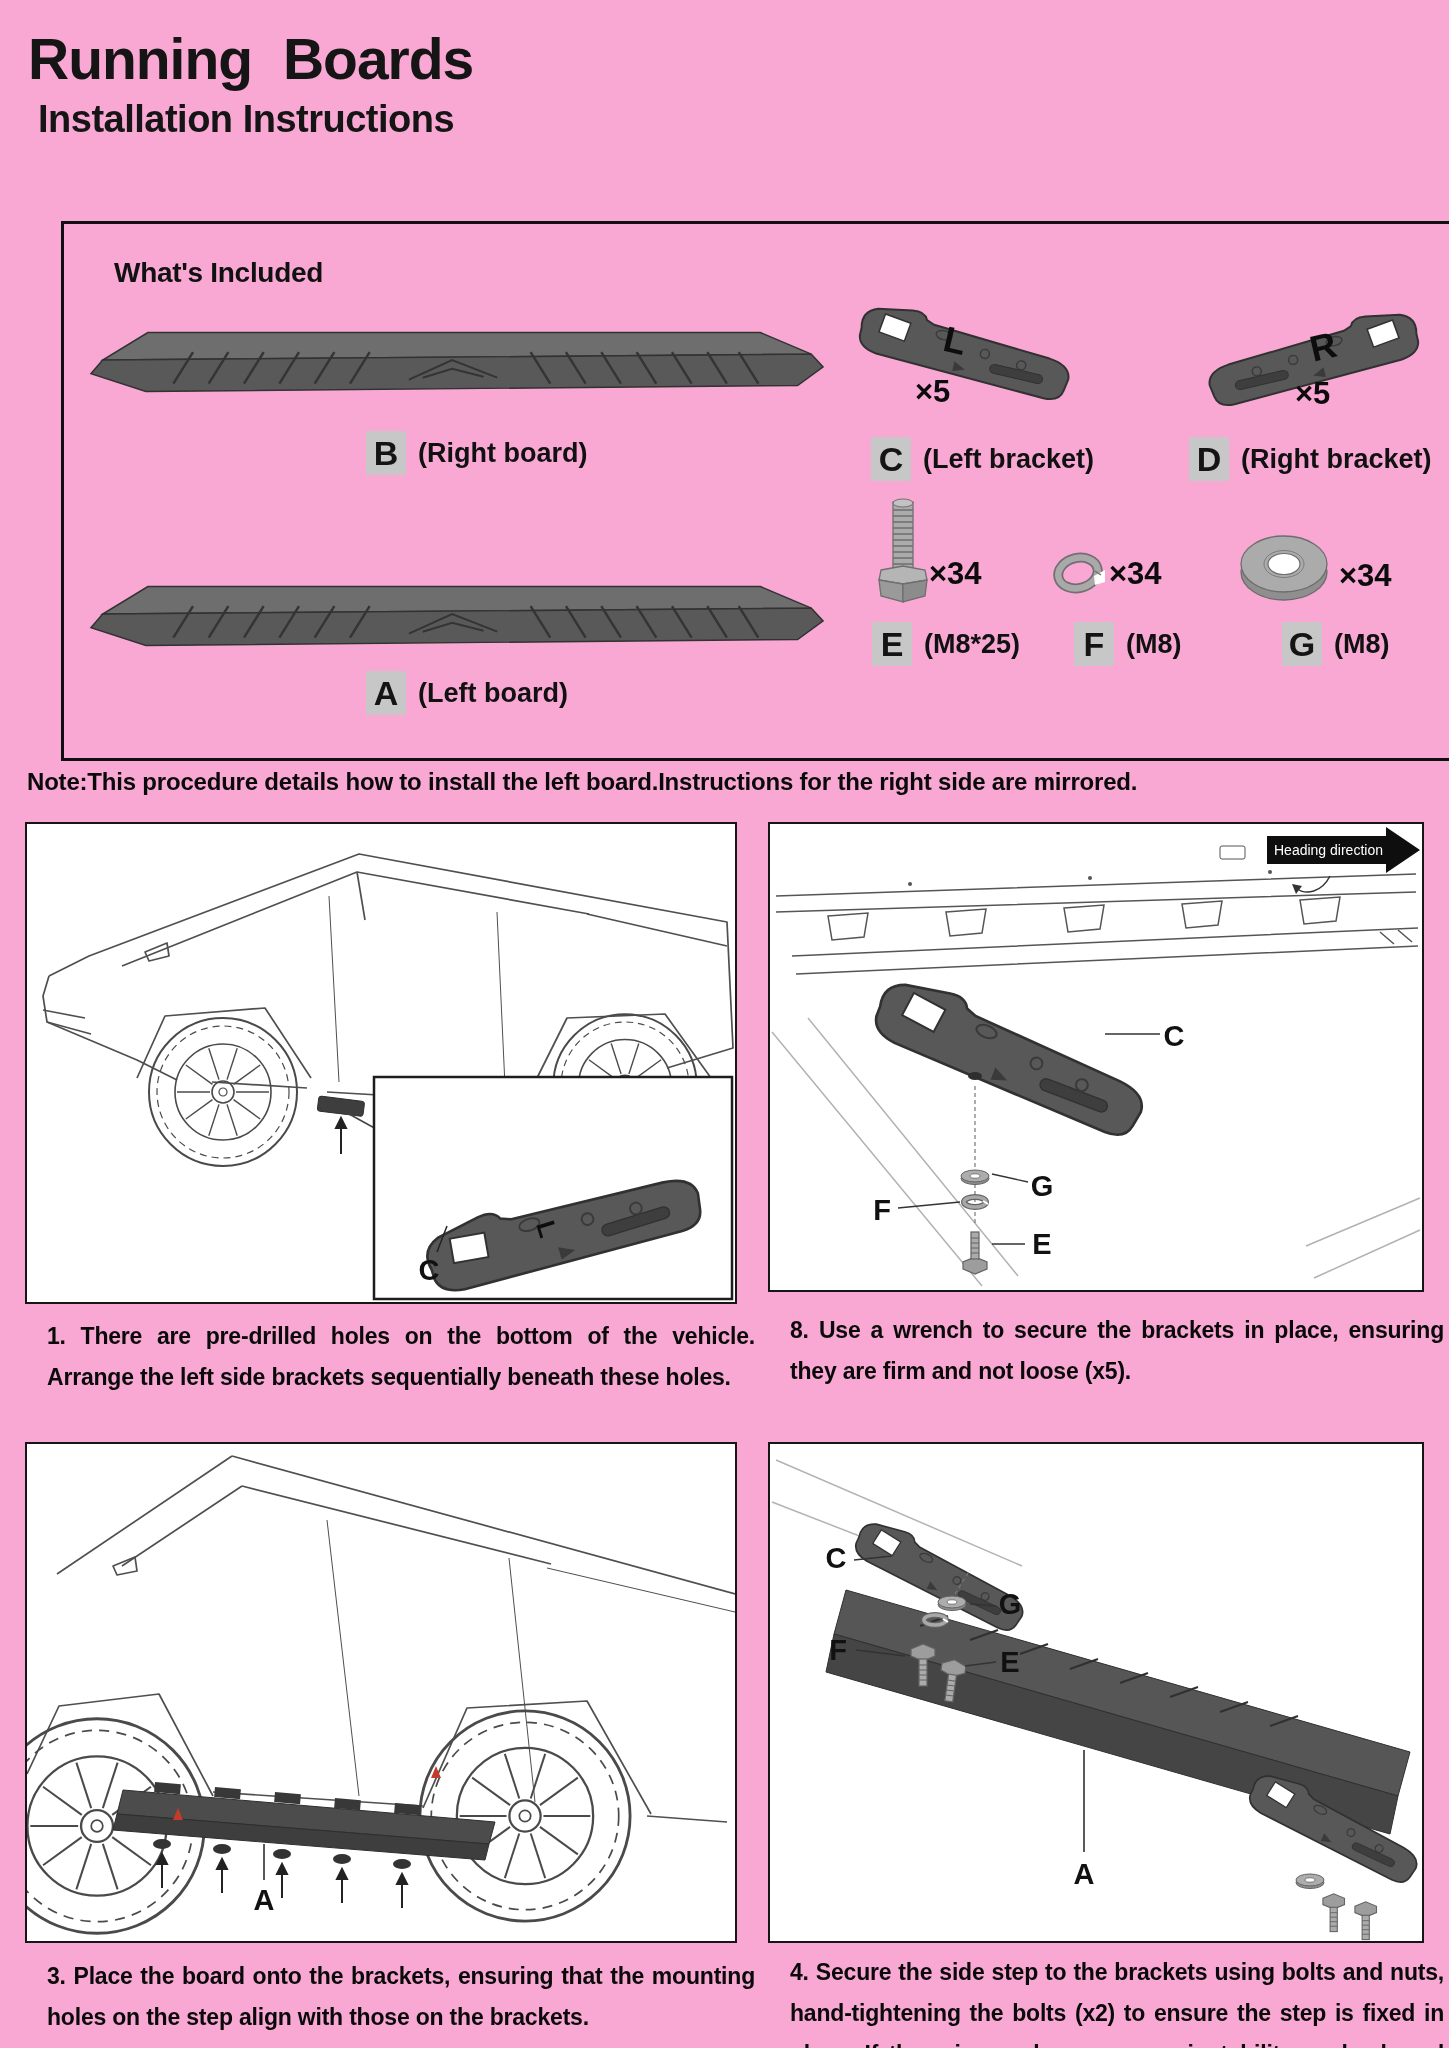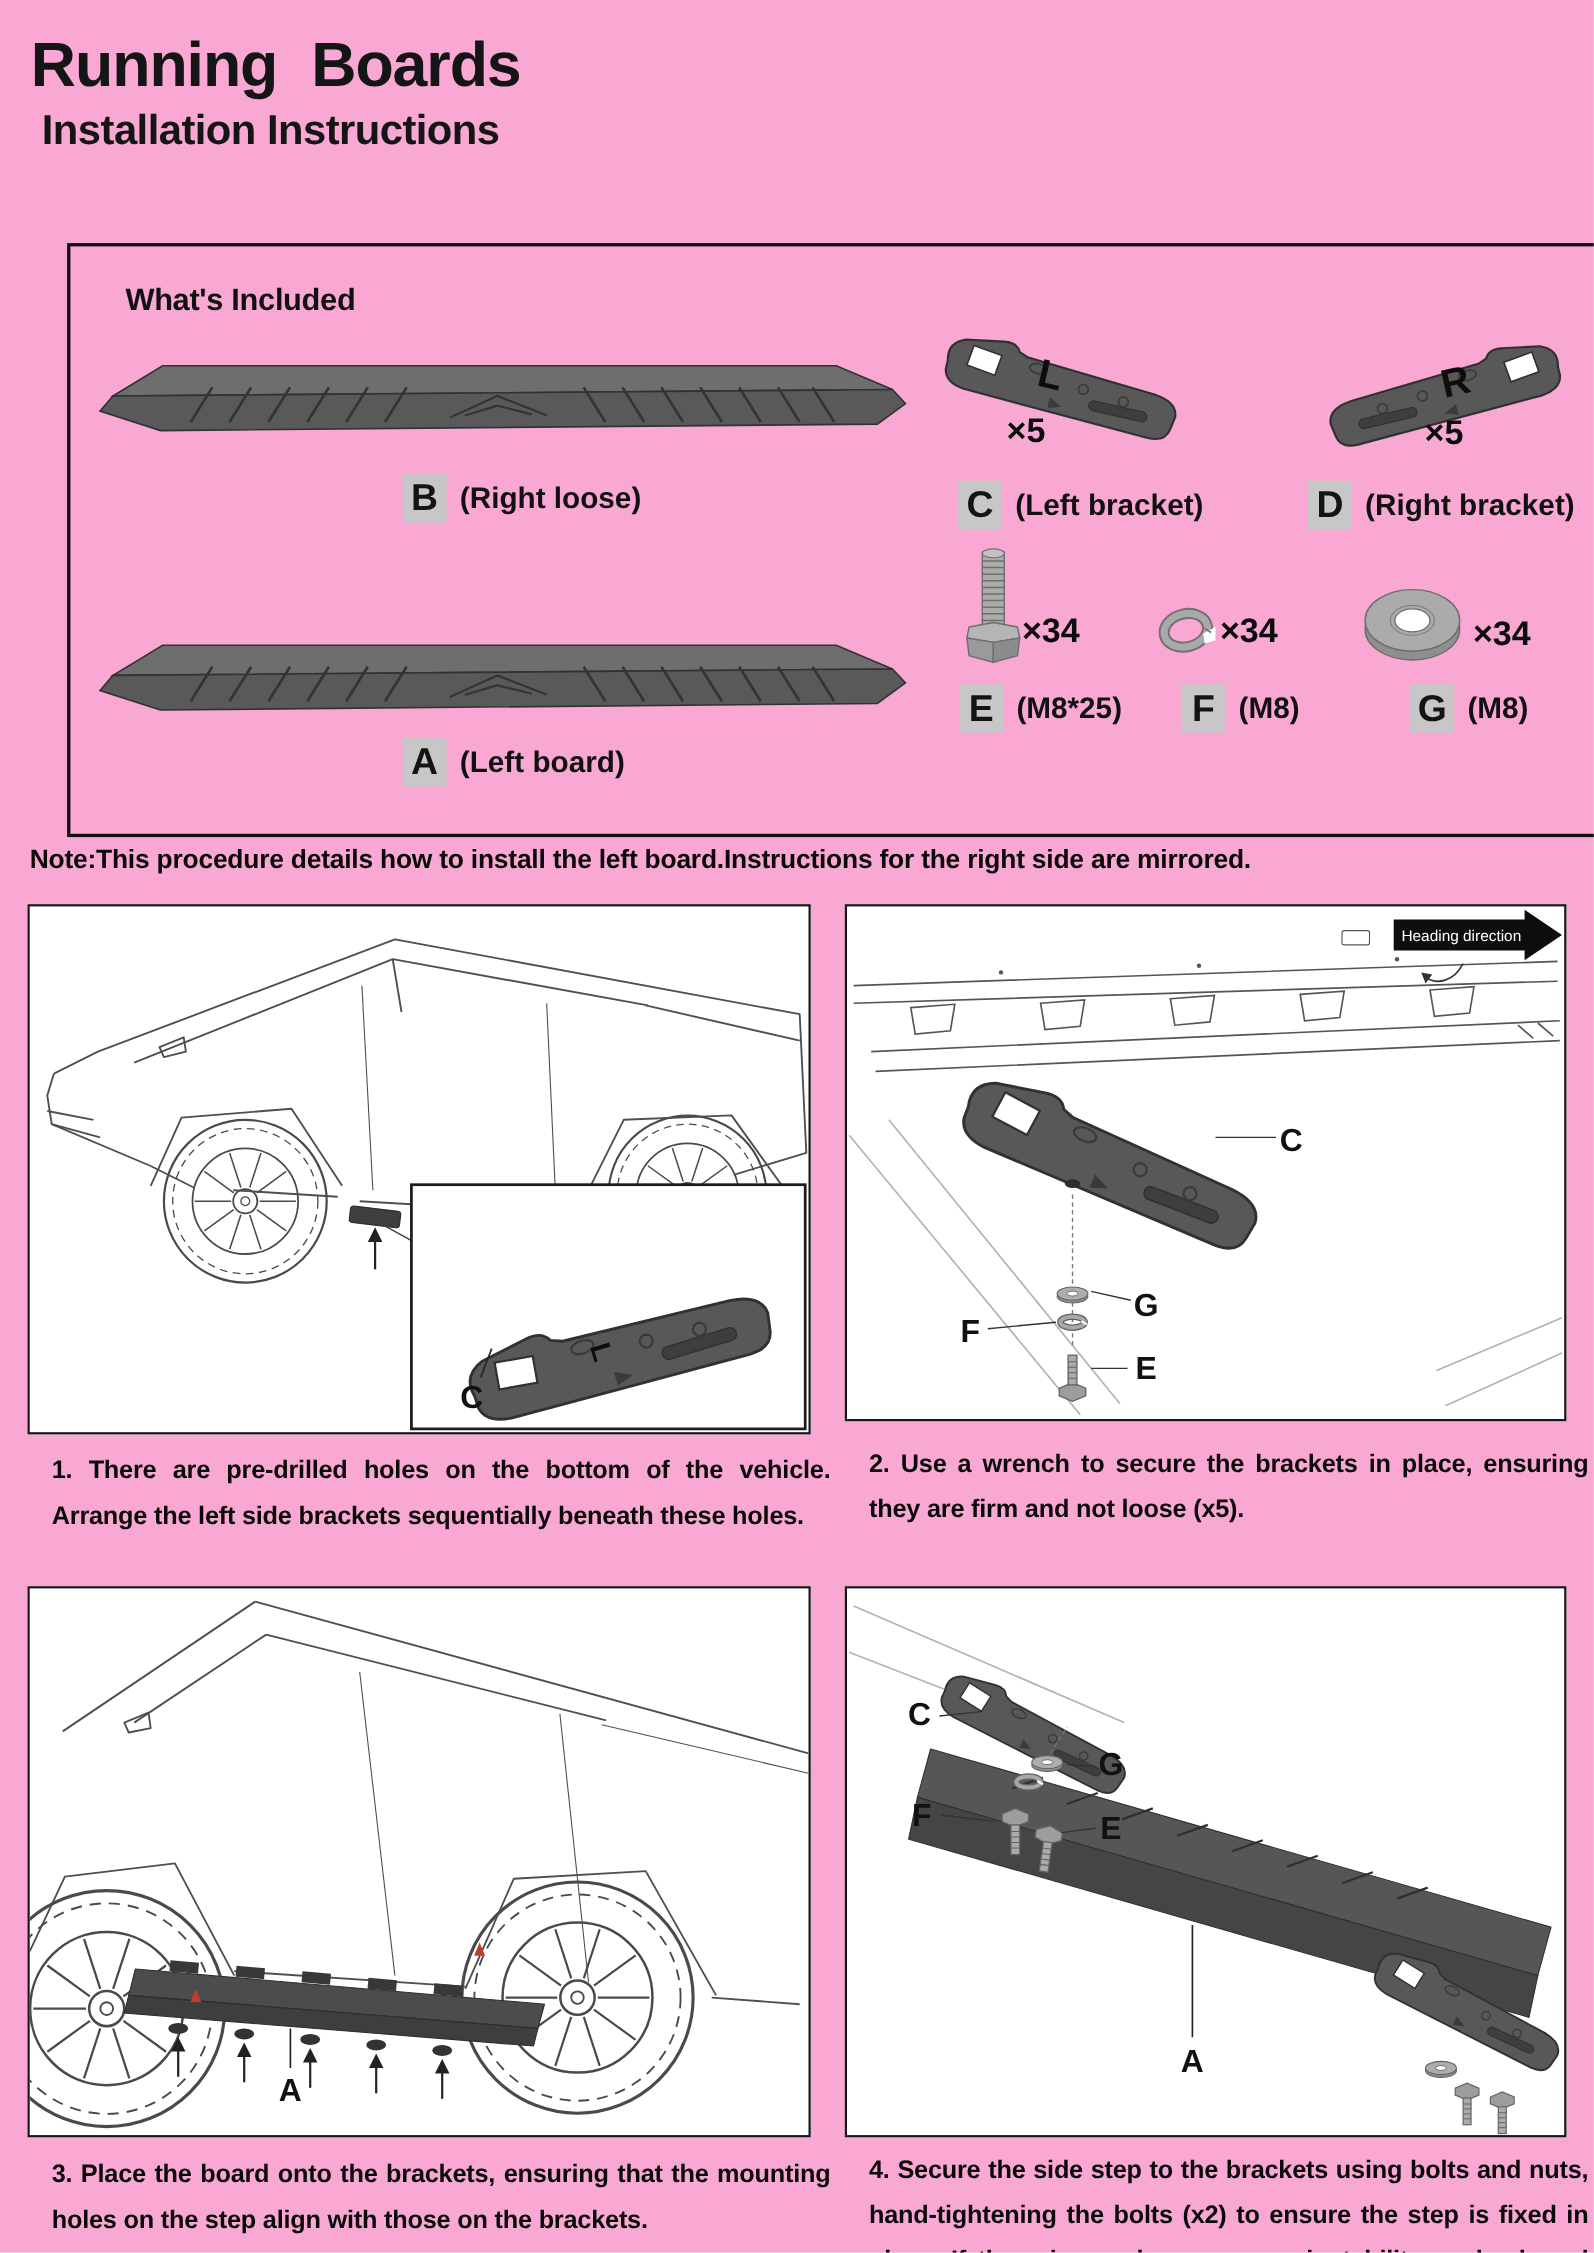--- a/index.html
+++ b/index.html
@@ -86,21 +86,21 @@
   <div class="abs subtitle" style="left:38px;top:98px;">Installation Instructions</div>
 
   <div class="abs box1" style="left:25px;top:221px;width:1395px;height:534px;">
     <div class="abs incl-heading" style="left:50px;top:33px;">What's Included</div>
 
     <svg class="abs" style="left:23px;top:97px;" width="742" height="80" viewBox="0 0 756 78">
       <use href="#runboard"></use>
     </svg>
     <div class="abs plabel" style="left:302px;top:207px;">
       <span class="badge">B</span>
-      <span class="pdesc">(Right loose)</span>
+      <span class="pdesc">(Right board)</span>
     </div>
 
     <svg class="abs" style="left:23px;top:351px;" width="742" height="80" viewBox="0 0 756 78">
       <use href="#runboard"></use>
     </svg>
     <div class="abs plabel" style="left:302px;top:447px;">
       <span class="badge">A</span>
       <span class="pdesc">(Left board)</span>
     </div>
 
@@ -250,21 +250,21 @@
         <line x1="222" y1="350" x2="258" y2="358"></line>
         <line x1="128" y1="384" x2="190" y2="378"></line>
         <line x1="222" y1="420" x2="255" y2="420"></line>
       </g>
       <text class="callout" x="404" y="222" text-anchor="middle">C</text>
       <text class="callout" x="272" y="372" text-anchor="middle">G</text>
       <text class="callout" x="112" y="396" text-anchor="middle">F</text>
       <text class="callout" x="272" y="430" text-anchor="middle">E</text>
     </svg>
   </div>
-  <div class="abs caption" style="left:770px;top:1310px;width:654px;">2. Use a wrench to secure the brackets in place, ensuring they are firm and not loose (x5).</div>
+  <div class="abs caption" style="left:770px;top:1310px;width:654px;">8. Use a wrench to secure the brackets in place, ensuring they are firm and not loose (x5).</div>
 
   <div class="abs panel" style="left:25px;top:1442px;width:708px;height:497px;">
     <svg width="708" height="497" viewBox="0 0 708 497">
       <g stroke="#4f4f4f" stroke-width="1.7" fill="none" stroke-linejoin="round">
         <path d="M205,12 L30,130"></path>
         <path d="M205,12 L708,150"></path>
         <path d="M215,42 L95,122"></path>
         <path d="M215,42 L524,120"></path>
         <path d="M520,124 L708,168" stroke-width="1"></path>
         <path d="M300,76 L332,352" stroke-width="1"></path>

